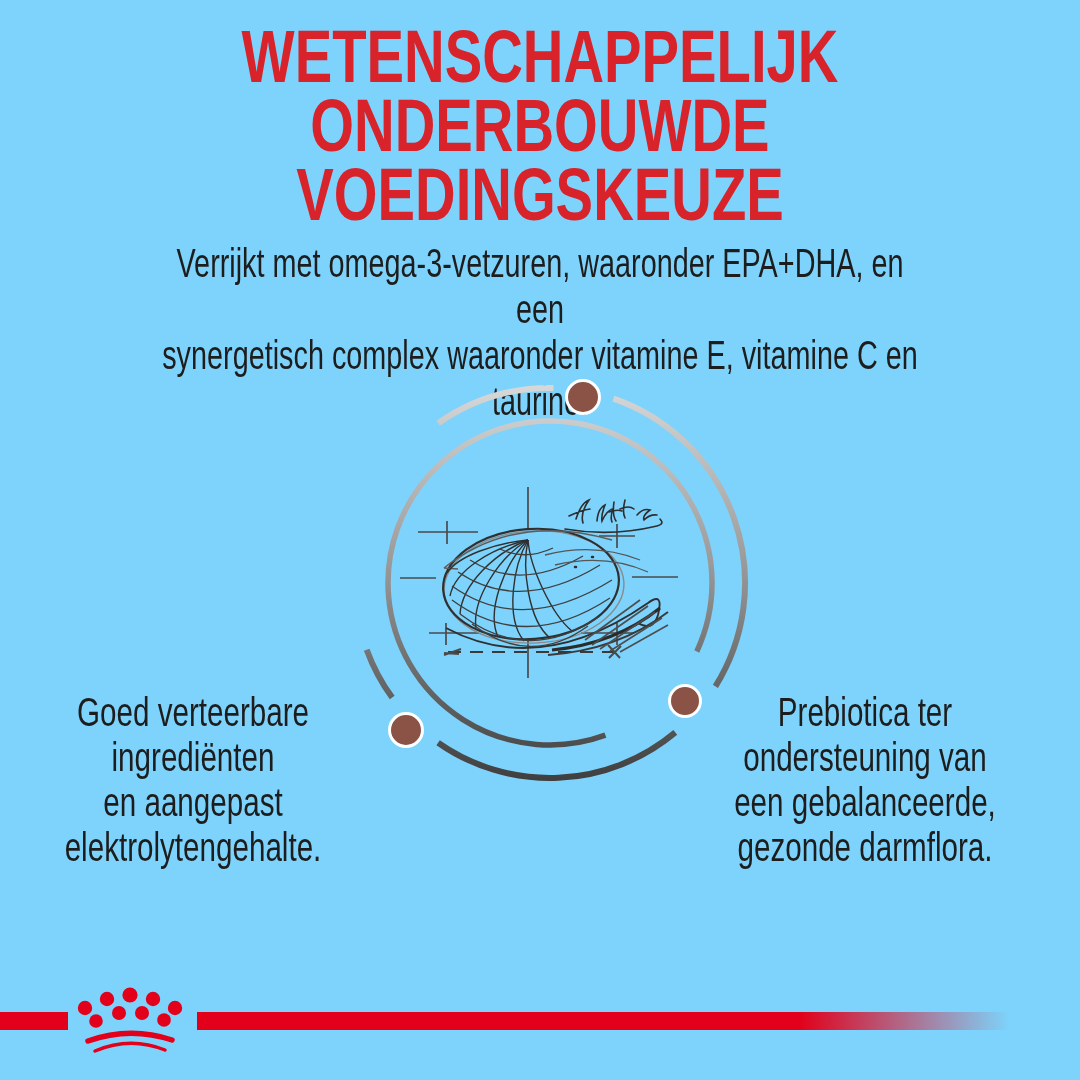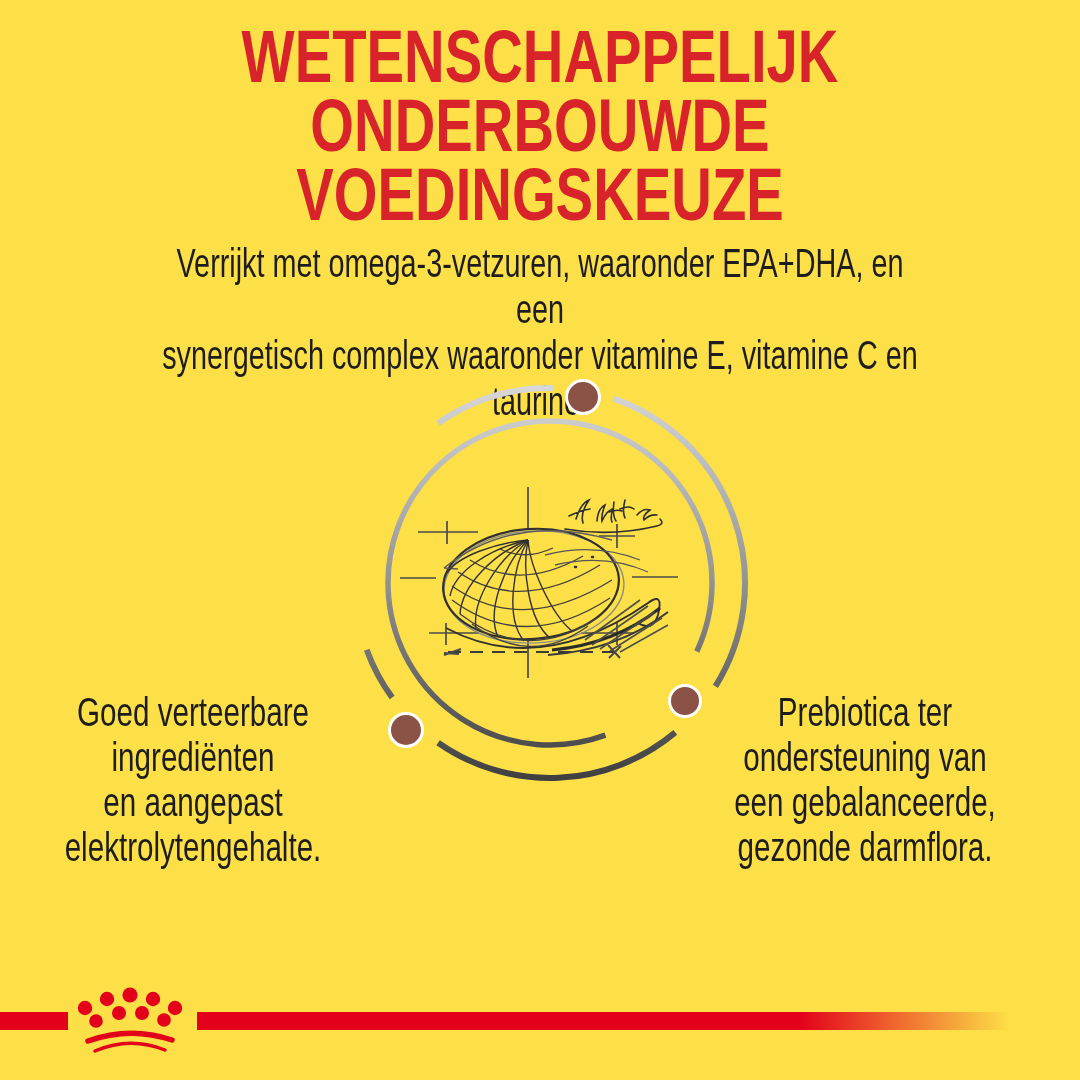--- a/index.html
+++ b/index.html
@@ -1,18 +1,18 @@
 <!DOCTYPE html>
 <html><head>
 <meta charset="utf-8">
 <style>
   html,body{margin:0;padding:0;background:#ffffff;}
   .page{
     position:relative;width:1080px;height:1080px;overflow:hidden;
-    background:#fde047;font-family:"Liberation Sans",sans-serif;
+    background:#7dd3fc;font-family:"Liberation Sans",sans-serif;
   }
   .title{
     position:absolute;top:22px;left:0;width:1080px;margin:0;
     text-align:center;white-space:pre-line;
     font:700 74px/69px "Liberation Sans",sans-serif;
     color:var(--title-red);
     transform:scaleX(0.76);transform-origin:50% 0;
   }
   .intro{
     position:absolute;top:240px;left:0;width:1080px;margin:0;

